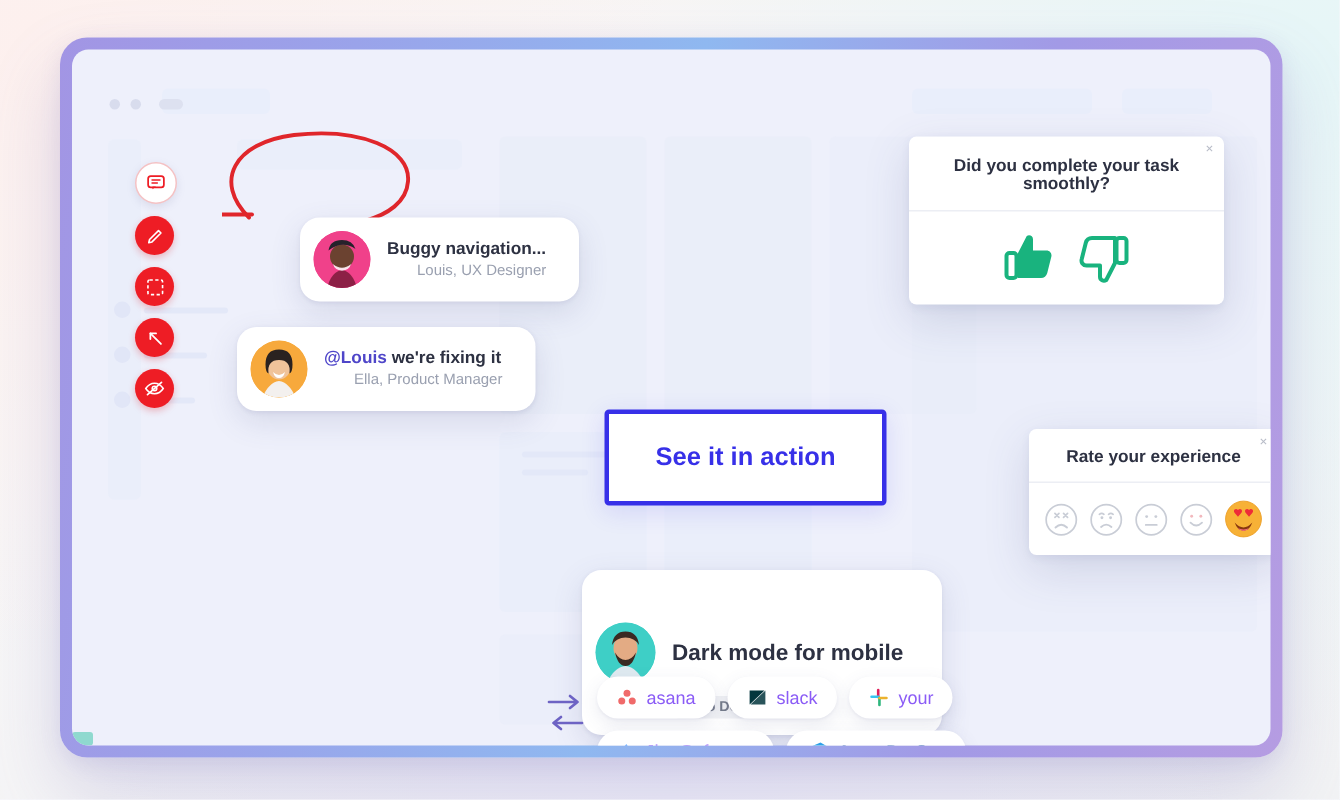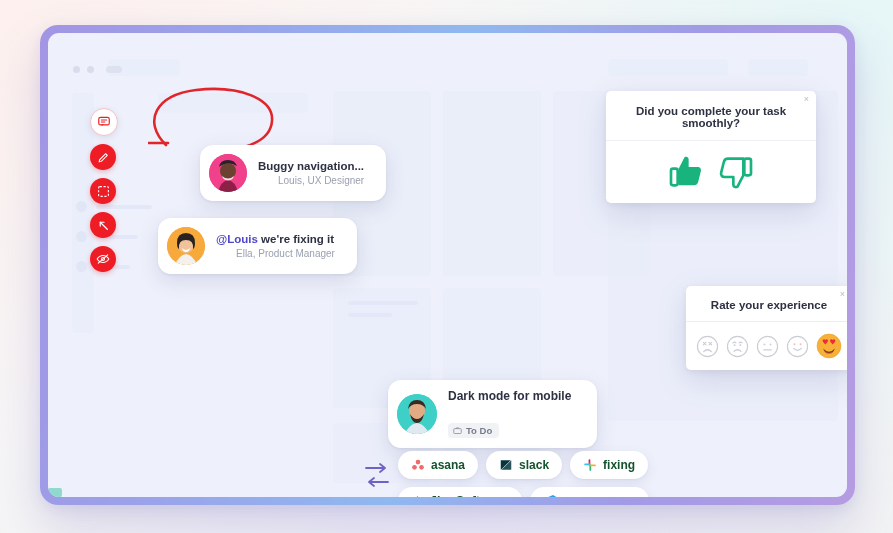--- a/index.html
+++ b/index.html
@@ -65,21 +65,21 @@
   }
   .ccard .av{width:38px;height:38px;border-radius:50%;flex:none;overflow:hidden;position:relative;}
   .ccard .t1{font-size:11.5px;font-weight:700;color:#2d3142;line-height:1.25;}
   .ccard .t1 .mention{color:#4f46c9;}
   .ccard .t2{font-size:10px;color:#9aa0b0;line-height:1.3;margin-top:1px;margin-left:20px;}
 
   .card-bug{left:152px;top:112px;}
   .card-fix{left:110px;top:185px;}
   .card-task{left:340px;top:347px;padding:9px 26px 9px 9px;}
   .card-task .av{width:40px;height:40px;}
-  .task-title{font-size:12px;font-weight:700;color:#2d3142;}
+  .task-title{font-size:15px;font-weight:700;color:#2d3142;margin-top:38px;}
   .badge{
     margin-top:20px;display:inline-flex;align-items:center;gap:4px;
     background:#f1f2f5;border-radius:4px;padding:2px 7px 2px 5px;
     font-size:9.5px;color:#767c8b;font-weight:700;
   }
 
   
   .cta{
     position:absolute;left:355px;top:240px;width:182px;height:58px;
     background:#fff;border:3px solid #3730e8;border-radius:3px;
@@ -108,21 +108,21 @@
   .pop-rate .body{height:48px;display:flex;align-items:center;justify-content:center;gap:7px;}
   .face{width:23px;height:23px;cursor:pointer;}
 
   
   .integrations{position:absolute;left:350px;top:418px;width:215px;}
   .introw{display:flex;gap:8px;margin-bottom:8px;}
   .chip{
     background:#fff;border-radius:16px;height:28px;padding:0 13px;
     display:flex;align-items:center;gap:6px;
     box-shadow:0 4px 12px rgba(86,92,140,.12),0 1px 2px rgba(86,92,140,.07);
-    font-size:12px;font-weight:700;color:#14532d;white-space:nowrap;cursor:pointer;
+    font-size:12px;font-weight:400;color:#8b5cf6;white-space:nowrap;cursor:pointer;
   }
   .chip.azure{font-size:10.5px;font-weight:700;color:#3f6fb5;}
   .chip.jira{font-size:12.5px;}
   .sync{position:absolute;left:-34px;top:8px;width:26px;height:32px;}
 </style>
 </head>
 <body>
 
 <div class="device">
   <div class="screen">
@@ -224,20 +224,21 @@
           <path d="M10 16 q0-10 9-10 q9 0 9 10 q0 5-2 6 q1-9-7-9 q-8 0-7 9 q-2-1-2-6z" fill="#2a2220"></path>
           <path d="M15 21 q4 4 8 0 q-1 4-4 4 q-3 0-4-4z" fill="#fff"></path>
         </svg>
       </div>
       <div>
         <div class="t1"><span class="mention">@Louis</span><span> we're fixing it</span></div>
         <div class="t2">Ella, Product Manager</div>
       </div>
     </div>
 
+    <div class="cta">See it in action</div>
 
     <div class="ccard card-task">
       <div class="av" style="background:#3ecfc6;">
         <svg viewBox="0 0 40 40" width="40" height="40">
           <circle cx="20" cy="20" r="20" fill="#3ecfc6"></circle>
           <path d="M8 40 q4-10 12-11 q8 1 12 11z" fill="#dfeaf0"></path>
           <ellipse cx="20" cy="17" rx="8" ry="9" fill="#e3ab84"></ellipse>
           <path d="M11 15 q1-9 9-9 q8 0 9 9 q-3-5-9-5 q-6 0-9 5z" fill="#3a2a22"></path>
           <path d="M13 20 q2 9 7 9 q5 0 7-9 q-3 5-7 5 q-4 0-7-5z" fill="#3a2a22"></path>
         </svg>
@@ -276,21 +277,21 @@
           </svg>
           <span>slack</span>
         </div>
         <div class="chip">
           <svg width="14" height="14" viewBox="0 0 24 24">
             <rect x="9.6" y="2" width="3" height="11" rx="1.5" fill="#e01e5a"></rect>
             <rect x="2" y="9.6" width="11" height="3" rx="1.5" fill="#36c5f0"></rect>
             <rect x="11" y="11" width="3" height="11" rx="1.5" fill="#2eb67d"></rect>
             <rect x="11" y="11" width="11" height="3" rx="1.5" fill="#ecb22e"></rect>
           </svg>
-          <span>fixing</span>
+          <span>your</span>
         </div>
       </div>
 
       <div class="introw">
         <div class="chip jira">
           <svg width="13" height="13" viewBox="0 0 24 24">
             <path d="M12 2 L20 12 L12 22 L4 12 Z" fill="#2684ff"></path>
             <path d="M12 7 L16.5 12 L12 17 L7.5 12 Z" fill="#0052cc"></path>
           </svg>
           <span>Jira Software</span>

